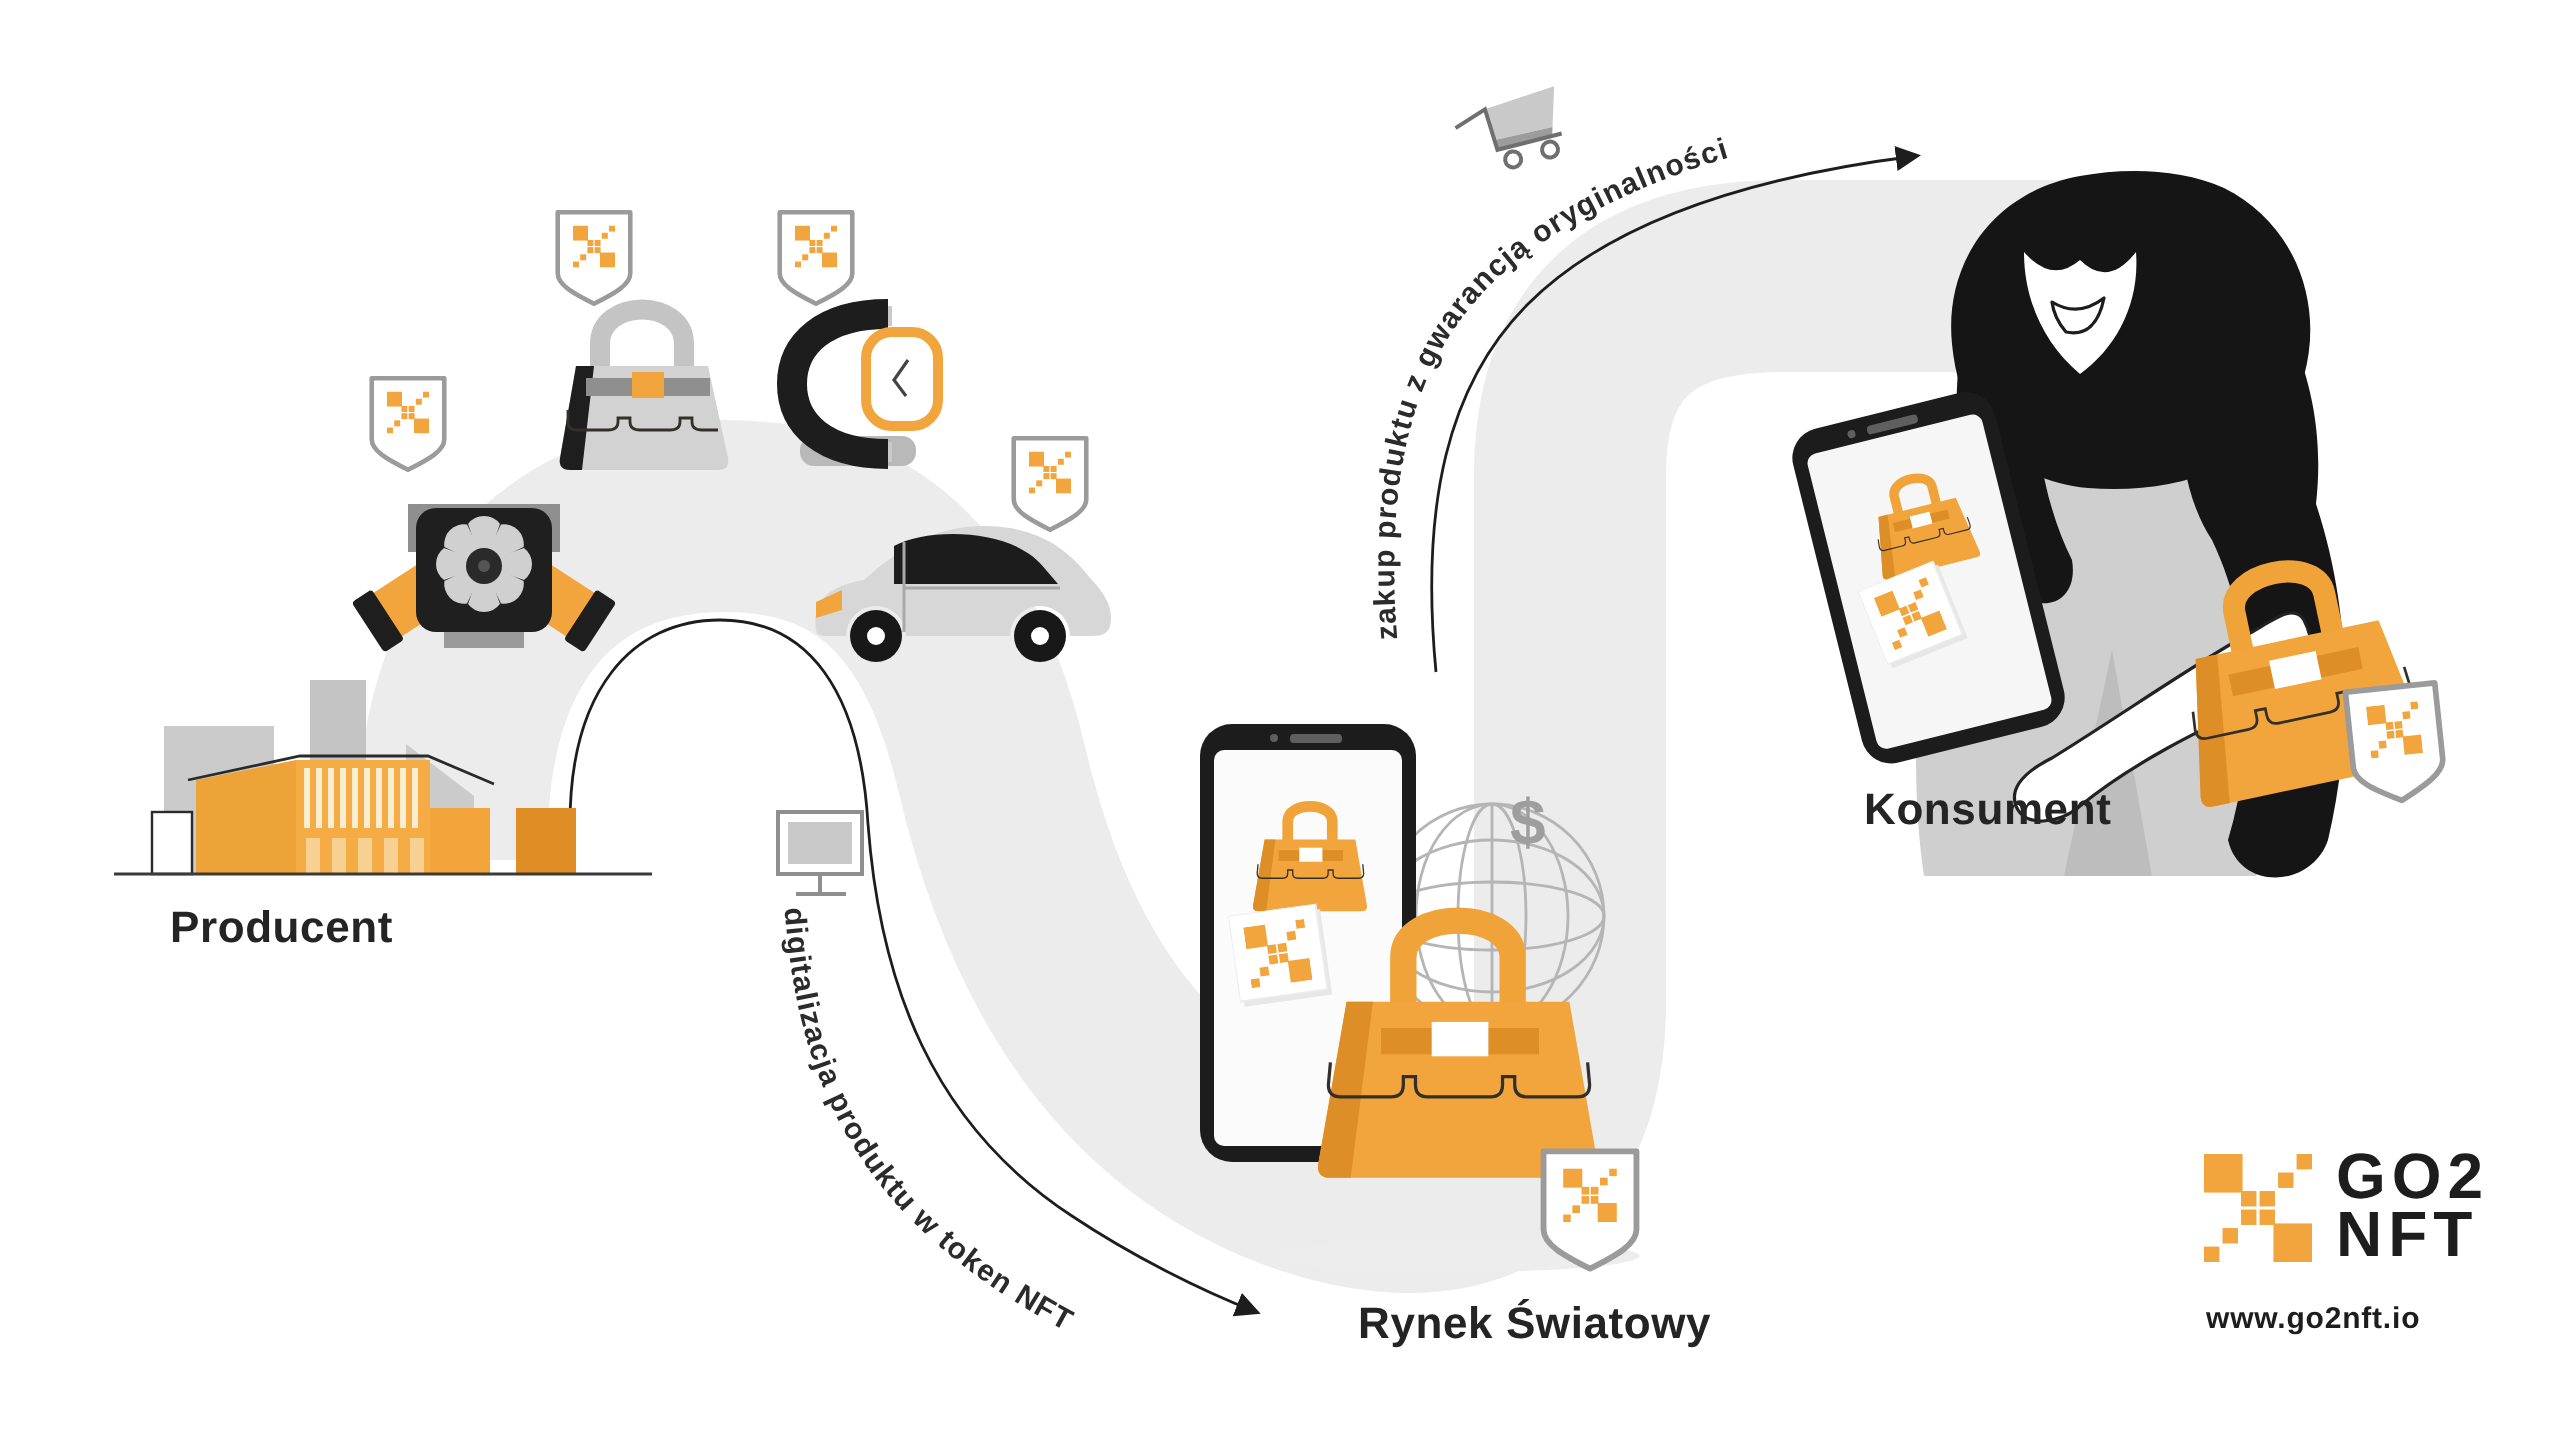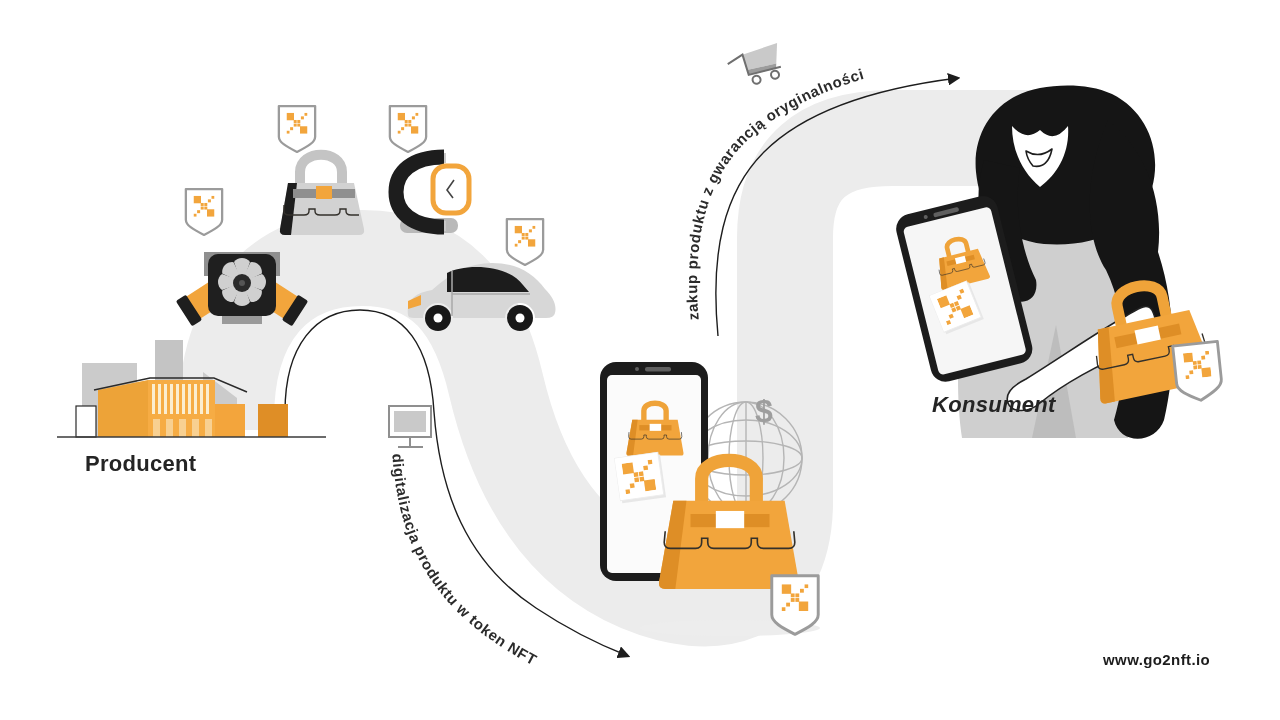--- a/index.html
+++ b/index.html
@@ -2,21 +2,21 @@
 <html><head>
 <meta charset="utf-8">
 <style>
   html,body{margin:0;padding:0;background:#fff;}
   #stage{position:relative;width:1280px;height:720px;overflow:hidden;background:#ffffff;
          font-family:"Liberation Sans",sans-serif;}
   #scene{position:absolute;left:0;top:0;}
   .big-label{position:absolute;font-weight:700;font-size:22px;color:#242424;letter-spacing:.3px;white-space:nowrap;}
   .label-producer{left:85px;top:451px;}
   .label-market{left:679px;top:649px;}
-  .label-consumer{left:932px;top:392px;font-style:italic;}
+  .label-consumer{left:932px;top:392px;}
   .logo-wrap{position:absolute;left:1102px;top:574px;display:flex;align-items:flex-start;gap:12px;}
   .logo-glyph{width:54px;height:56px;margin-top:2px;}
   .logo-text{display:flex;flex-direction:column;line-height:.92;}
   .logo-text span{font-weight:800;font-size:32px;letter-spacing:3px;color:#1d1d1d;}
   .website{position:absolute;left:1103px;top:651px;font-weight:600;font-size:15px;color:#1d1d1d;letter-spacing:.4px;cursor:pointer;}
   svg text.curve{font-family:"Liberation Sans",sans-serif;font-size:15px;font-weight:600;fill:#2b2b2b;letter-spacing:.6px;}
 </style>
 </head>
 <body>
 
@@ -257,17 +257,27 @@
     <g transform="translate(1066,282) rotate(-12)">
           <use href="#obag" width="136" height="130"></use>
         </g>
     <g>
           <use href="#shield" x="1172" y="340" width="52" height="64" transform="rotate(-6 1198 372)"></use>
         </g>
   </g>
 </svg>
 
 <div class="big-label label-producer">Producent</div>
+<div class="big-label label-market">Rynek Światowy</div>
 <div class="big-label label-consumer">Konsument</div>
 
+<div class="logo-wrap">
+  <svg class="logo-glyph" viewBox="0 0 28 28">
+    <use href="#qr" fill="#F2A53C"></use>
+  </svg>
+  <div class="logo-text">
+    <span>GO2</span>
+    <span>NFT</span>
+  </div>
+</div>
 <div class="website">www.go2nft.io</div>
 
 </div>
 
 </body></html>

